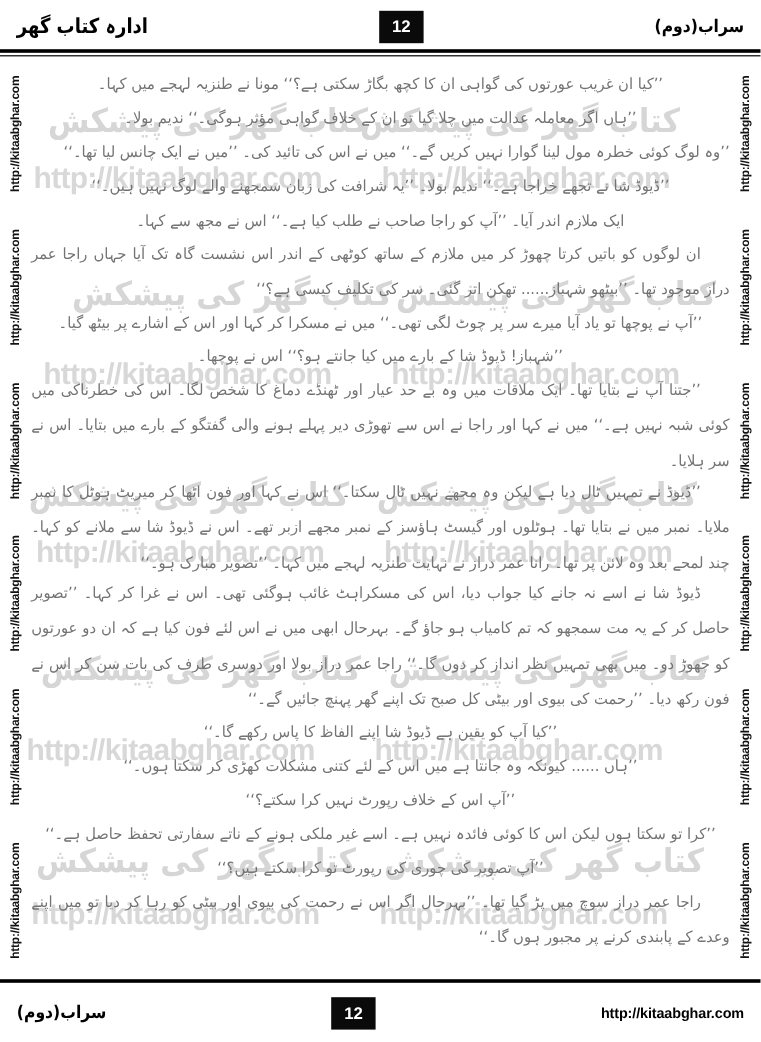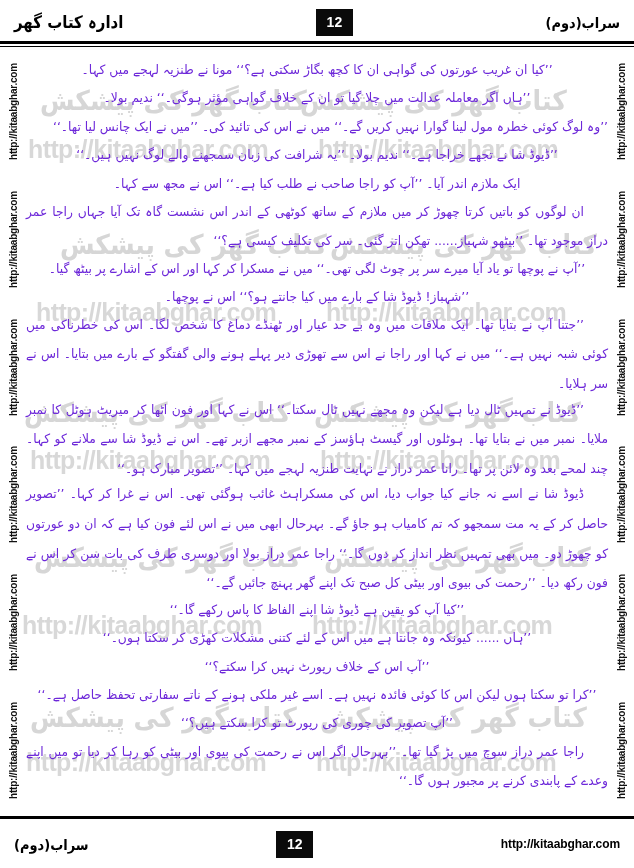--- a/index.html
+++ b/index.html
@@ -187,21 +187,21 @@
     top:52px;
     left:26px;
     right:26px;
     bottom:56px;
     z-index:20;
     direction:rtl;
     text-align:right;
     font-family:"DejaVu Sans", sans-serif;
     font-size:12.3px;
     line-height:28.4px;
-    color:#6d28d9;
+    color:#737373;
     padding-top:4px;
   }
   .para {
     margin:0;
     direction:rtl;
     text-align:justify;
     text-align-last:right;
     transform:scaleY(1.04);
   }
   .para.indent { text-indent:24px; }

